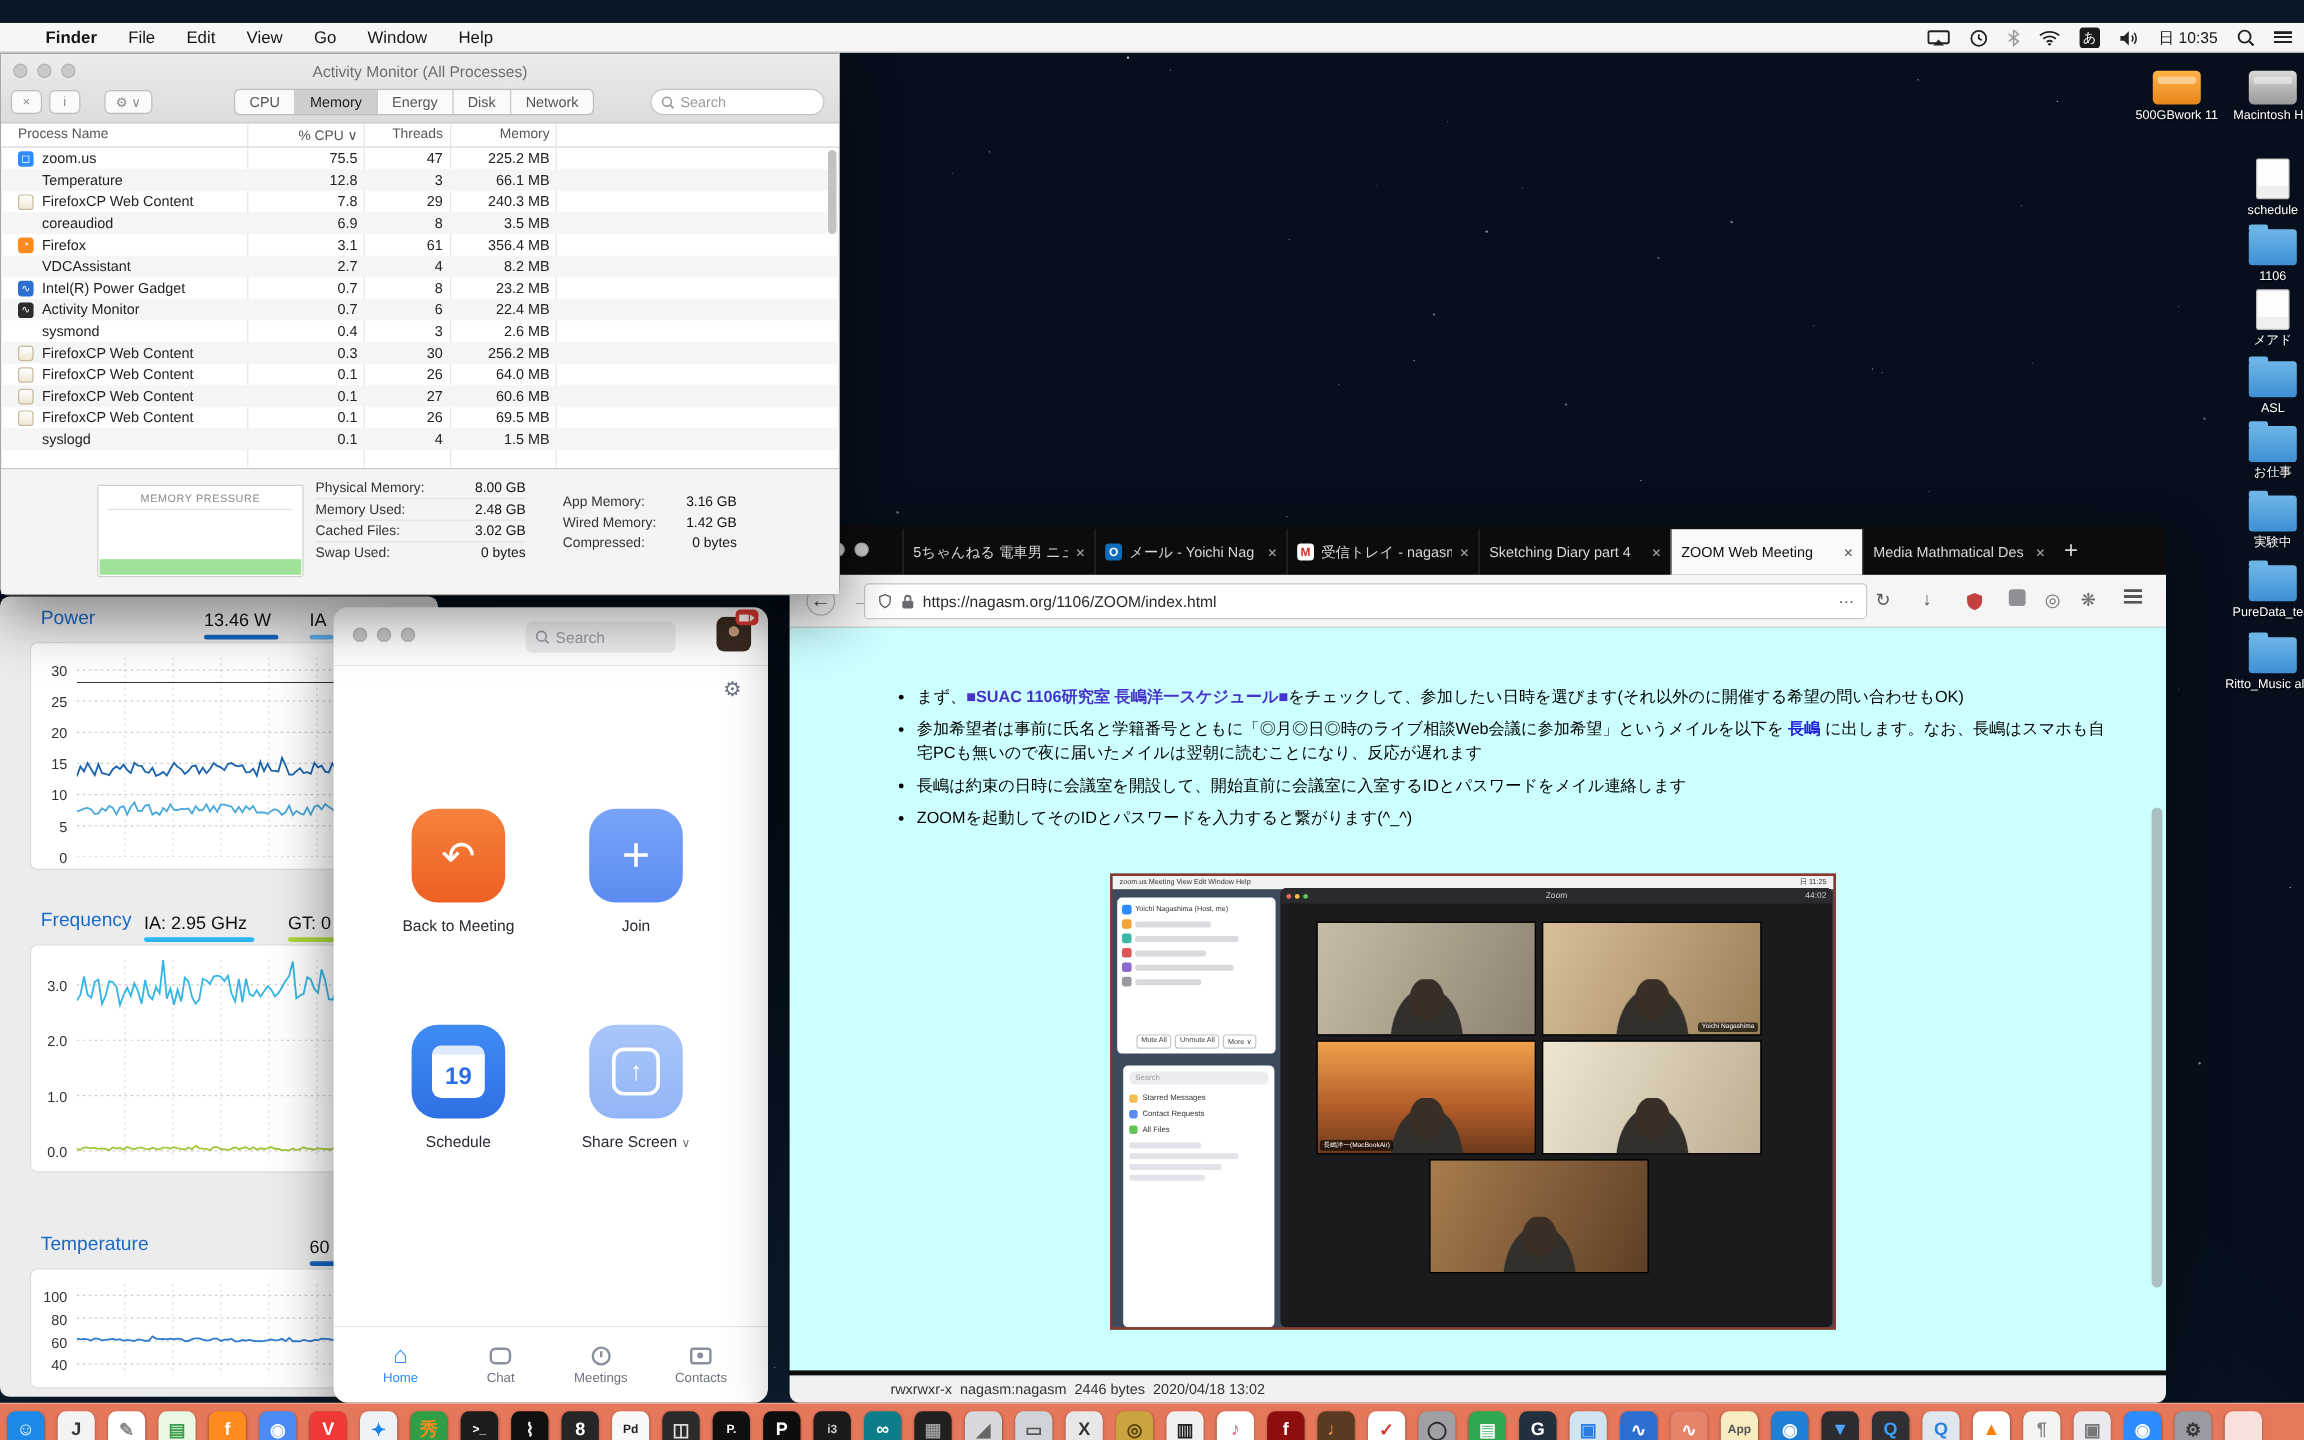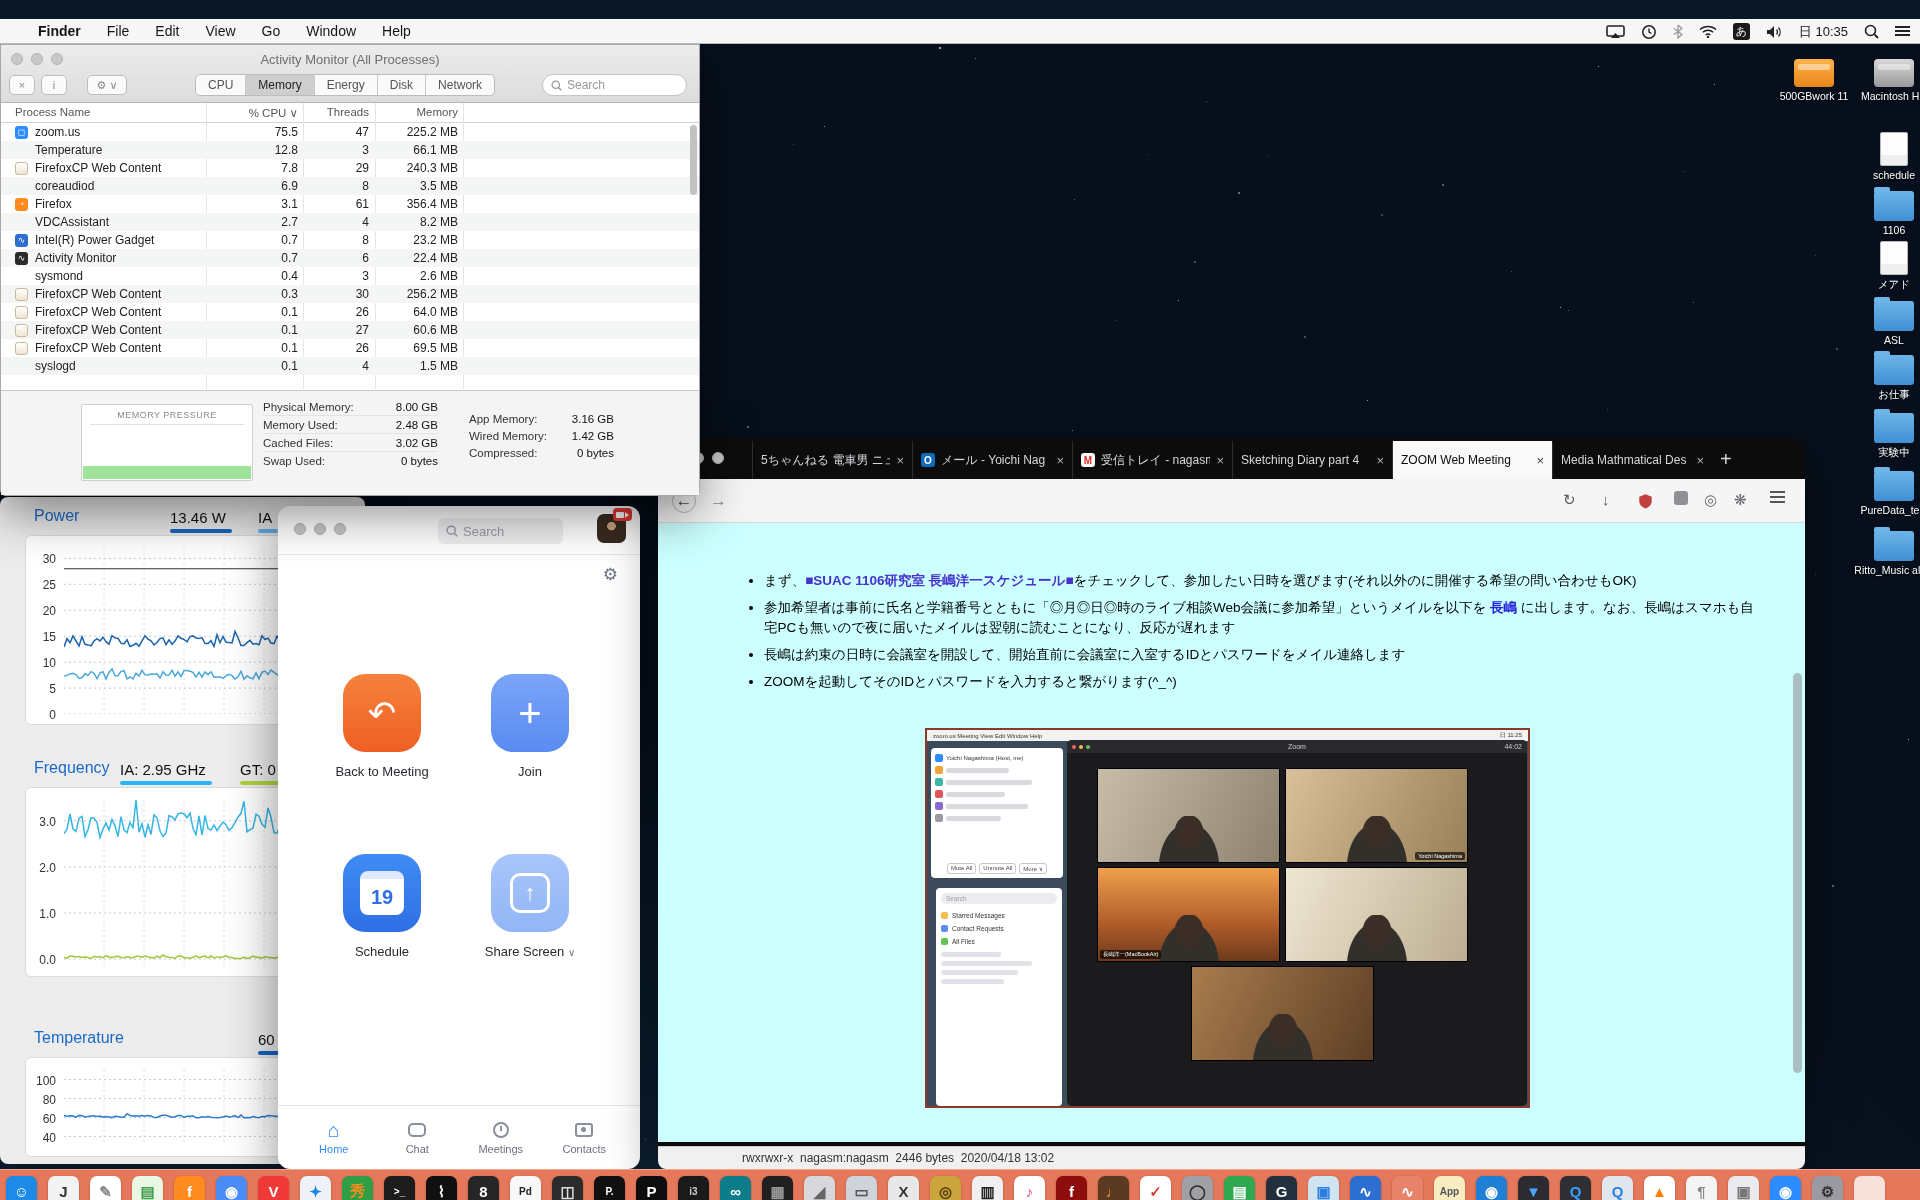--- a/index.html
+++ b/index.html
@@ -718,20 +718,31 @@
           <div class="fftab">
             <span class="tl-txt">Media Mathmatical Des</span>
             <span class="tclose">×</span>
           </div>
         </div>
       <div id="ff-newtab">+</div>
     </div>
     <div id="ff-nav">
       <span class="nav-arrow" style="width:24px;height:24px;border:1px solid #b5b5ba;border-radius:50%;display:flex;align-items:center;justify-content:center;">←</span>
       <span class="nav-arrow" style="color:#8a8a8f;">→</span>
+      <div id="ff-url">
+        <svg width="13" height="14" viewBox="0 0 24 24">
+            <path d="M12 2l8 3v6c0 5-3.5 9-8 11-4.5-2-8-6-8-11V5z" fill="none" stroke="#5a5a5f" stroke-width="2"></path>
+          </svg>
+        <svg width="11" height="13" viewBox="0 0 12 14">
+            <rect x="1" y="6" width="10" height="7" rx="1.5" fill="#6a6a6f"></rect>
+            <path d="M3.5 6V4a2.5 2.5 0 015 0v2" fill="none" stroke="#6a6a6f" stroke-width="1.6"></path>
+          </svg>
+        <span>https://nagasm.org/1106/ZOOM/index.html</span>
+        <span class="dots">⋯</span>
+      </div>
       <span class="nav-ic" style="left:905px">↻</span>
       <span class="nav-ic" style="left:944px">↓</span>
       <svg class="nav-ic" style="left:980px;top:14px" width="15" height="16" viewBox="0 0 24 24">
           <path d="M12 1l10 4v7c0 6-4.5 10-10 12C6.5 22 2 18 2 12V5z" fill="#c3423f"></path>
         </svg>
       <span class="nav-ic" style="left:1016px;width:14px;height:14px;background:#8f8f94;border-radius:3px;"></span>
       <span class="nav-ic" style="left:1046px;color:#6a6a6f">◎</span>
       <span class="nav-ic" style="left:1076px;color:#6a6a6f">❋</span>
       <span class="nav-ic" style="left:1112px;width:15px;height:12px;background:linear-gradient(#555 2px,transparent 2px,transparent 5px,#555 5px,#555 7px,transparent 7px,transparent 10px,#555 10px);"></span>
     </div>

